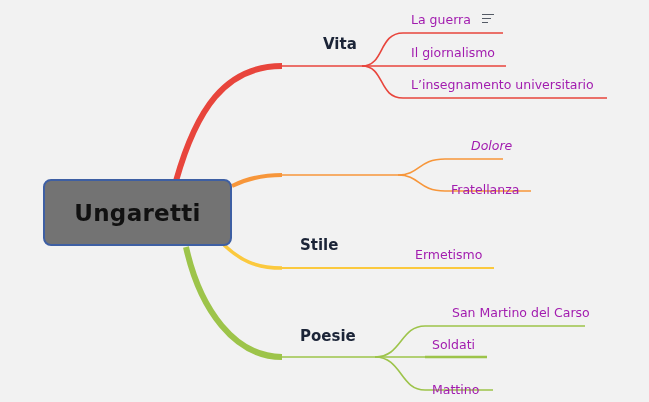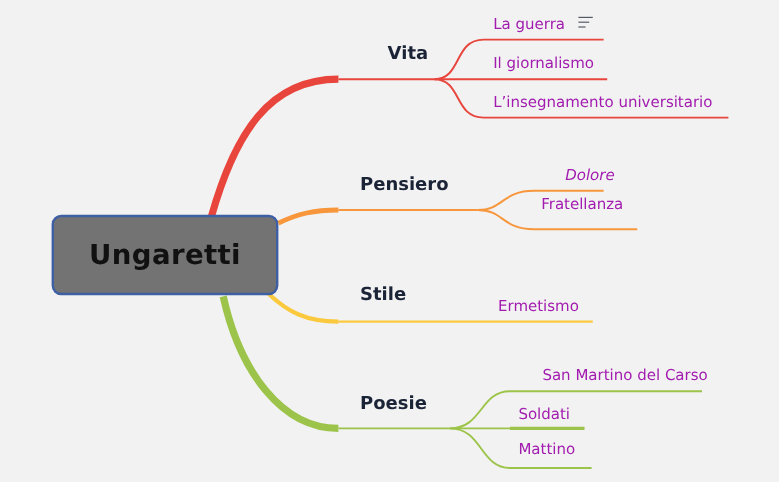--- a/index.html
+++ b/index.html
@@ -65,23 +65,20 @@
     </g>
   </svg>
 
   <div class="root">
     <span>Ungaretti</span>
   </div>
 
   <div class="main-topic" style="left:300px; top:35px;margin-left:23px;">
     <span>Vita</span>
   </div>
-  <div class="main-topic" style="left:300px; top:144px;">
-    <span>Pensiero</span>
-  </div>
   <div class="main-topic" style="left:300px; top:236px;">
     <span>Stile</span>
   </div>
   <div class="main-topic" style="left:300px; top:327px;">
     <span>Poesie</span>
   </div>
 
   <div class="sub-topic" style="left:411px; top:12px;">
     <span>La guerra</span>
   </div>
@@ -93,31 +90,31 @@
   <div class="sub-topic" style="left:411px; top:45px;">
     <span>Il giornalismo</span>
   </div>
   <div class="sub-topic" style="left:411px; top:77px;">
     <span>L’insegnamento universitario</span>
   </div>
 
   <div class="sub-topic" style="left:471px; top:138px;font-style:italic;">
     <span>Dolore</span>
   </div>
-  <div class="sub-topic" style="left:451px; top:162px;">
+  <div class="sub-topic" style="left:451px; top:182px;">
     <span>Fratellanza</span>
   </div>
 
   <div class="sub-topic" style="left:415px; top:247px;">
     <span>Ermetismo</span>
   </div>
 
   <div class="sub-topic" style="left:452px; top:305px;">
     <span>San Martino del Carso</span>
   </div>
   <div class="sub-topic" style="left:432px; top:337px;">
     <span>Soldati</span>
   </div>
-  <div class="sub-topic" style="left:432px; top:366px;">
+  <div class="sub-topic" style="left:432px; top:382px;">
     <span>Mattino</span>
   </div>
 
 </div>
 
 </body></html>

